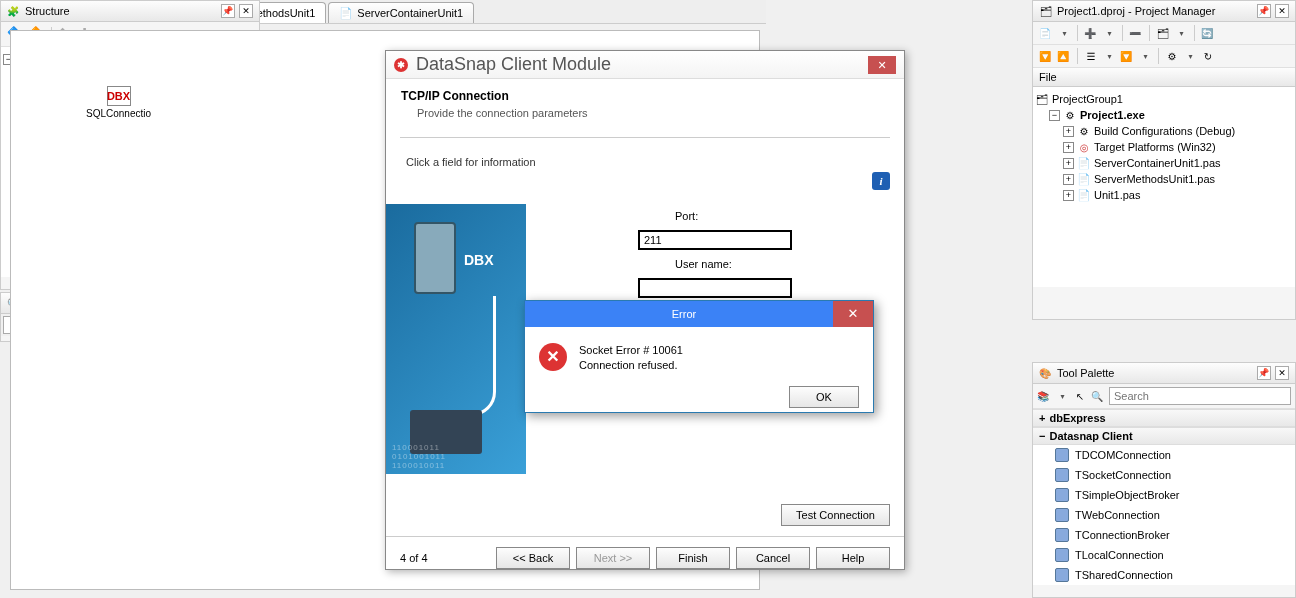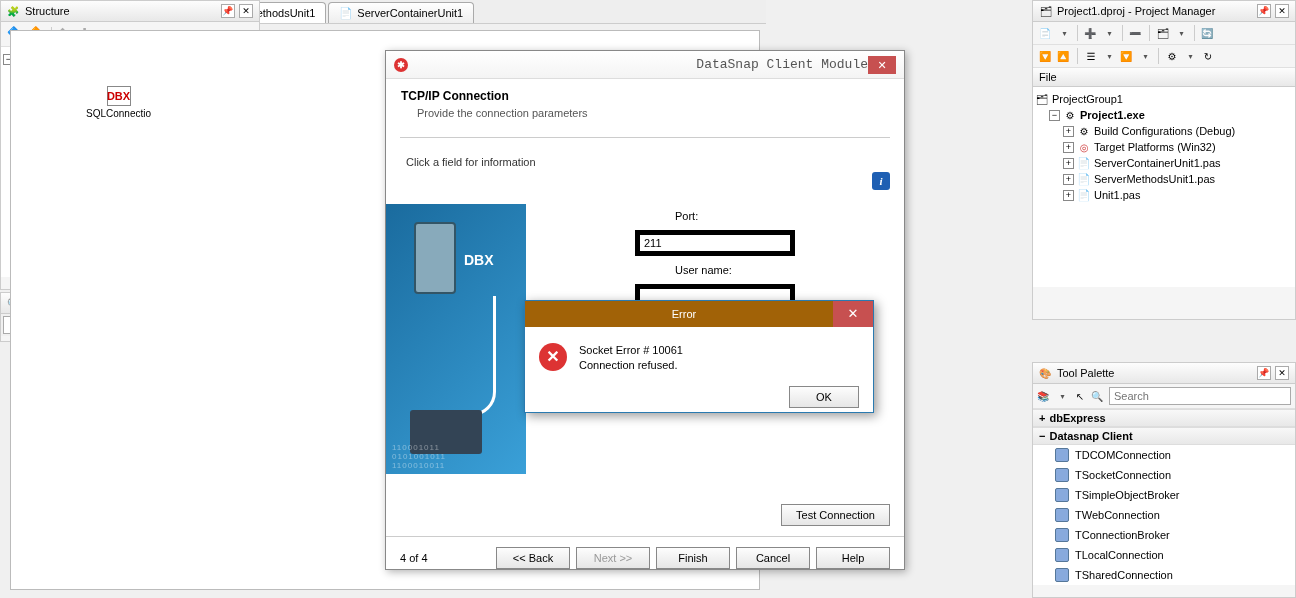--- a/index.html
+++ b/index.html
@@ -34,50 +34,50 @@
 .form-designer { position: absolute; left: 10px; top: 30px; width: 750px; height: 560px; background: #fff; border: 1px solid #bbb; }
 .dotgrid { position: absolute; inset: 0; background-image: radial-gradient(#bbb 0.5px, transparent 0.5px); background-size: 8px 8px; }
 .design-item { position: absolute; left: 75px; top: 55px; text-align: center; }
 .design-item .dbx-icon { width: 24px; height: 20px; background: #fff; border: 1px solid #888; display: flex; align-items: center; justify-content: center; font-size: 8px; color: #c00; font-weight: bold; margin: 0 auto 2px; }
 .design-item .lbl { font-size: 10px; }
 
 
 #wizard { position: absolute; left: 385px; top: 50px; width: 520px; height: 520px; background: #fff; border: 1px solid #888; box-shadow: 2px 2px 8px rgba(0,0,0,.3); }
 #wizard .titlebar { background: linear-gradient(#fff,#f4f4f4); height: 28px; display: flex; align-items: center; padding: 0 8px; border-bottom: 1px solid #ddd; }
 #wizard .titlebar .ticon { width: 14px; height: 14px; background: #d33; border-radius: 50%; margin-right: 8px; display:flex;align-items:center;justify-content:center;color:#fff;font-size:9px;font-weight:bold }
-#wizard .titlebar .t { flex: 1; text-align: right; color: #555; font-size: 13px; font-family: Liberation Mono, monospace; }
+#wizard .titlebar .t { flex: 1; text-align: left; color: #555; font-size: 18px; }
 #wizard .titlebar .x { width: 28px; height: 18px; background: #c75050; color: #fff; text-align: center; line-height: 18px; cursor: pointer; }
 #wizard .header { padding: 10px 15px; }
 #wizard .header .h1 { font-weight: bold; font-size: 12px; margin-bottom: 4px; }
 #wizard .header .h2 { color: #555; padding-left: 16px; }
 #wizard .sep { border-top: 1px solid #ccc; margin: 8px 14px; }
 #wizard .hint { padding: 10px 20px 4px; color: #333; }
 #wizard .info-i { float: right; width: 18px; height: 18px; background: #1e5fb3; border-radius: 3px; color: #fff; text-align: center; line-height: 18px; font-weight: bold; margin: 0 14px 6px 0; font-style: italic; font-family: serif; cursor: pointer; }
 #wizard .body { display: flex; margin-top: 8px; }
 #wizard .leftimg { width: 140px; height: 270px; background: linear-gradient(135deg,#1a6b9e,#3aa0d8); position: relative; overflow: hidden; }
 .server-box { position: absolute; left: 28px; top: 18px; width: 42px; height: 72px; background: #8ab; border-radius: 4px; border: 2px solid #356; }
 .dbx-lbl { position: absolute; left: 78px; top: 48px; color: #fff; font-weight: bold; font-size: 14px; }
 .laptop { position: absolute; left: 24px; bottom: 20px; width: 72px; height: 44px; background: #345; border-radius: 3px; }
 .cable { position: absolute; left: 50px; top: 92px; width: 60px; height: 120px; border: 3px solid #fff; border-left: none; border-top: none; border-radius: 0 0 24px 0; }
 .bits { position: absolute; left: 6px; bottom: 4px; color: rgba(255,255,255,.4); font-size: 8px; letter-spacing: 1px; }
 
 #wizard .form { flex: 1; padding: 6px 14px; }
 .form-row { display: flex; align-items: center; margin-bottom: 8px; gap: 8px; flex-direction: column; }
 .form-row label { width: 80px; }
-.form-row input { flex: 1; border: 5px solid #000000; padding: 2px 4px; height: 20px; background: #fff; }
+.form-row input { flex: 1; border: 2px solid #000000; padding: 2px 4px; height: 20px; background: #fff; }
 
 #wizard .testbtn-row { text-align: right; padding: 30px 14px 10px; }
 .wbtn { border: 1px solid #888; background: linear-gradient(#fdfdfd,#e6e6e6); padding: 4px 14px; min-width: 74px; cursor: pointer; }
 .wbtn:disabled,.wbtn.disabled { color: #999; cursor: default; }
 #wizard .footer { border-top: 1px solid #ccc; padding: 10px 14px; display: flex; align-items: center; gap: 6px; }
 #wizard .footer .step { flex: 1; }
 
 
 #error { position: absolute; left: 524px; top: 300px; width: 350px; background: #fff; border: 1px solid #2a7ab0; box-shadow: 3px 3px 10px rgba(0,0,0,.4); z-index: 10; }
-#error .titlebar { background: #a16207; color: #fff; height: 26px; display: flex; align-items: center; padding: 0 0 0 10px; font-size: 12px; }
+#error .titlebar { background: #3b82f6; color: #fff; height: 26px; display: flex; align-items: center; padding: 0 0 0 10px; font-size: 12px; }
 #error .titlebar .t { flex: 1; text-align: center; }
 #error .titlebar .x { width: 40px; height: 26px; background: #c75050; color: #fff; text-align: center; line-height: 26px; font-size: 13px; cursor: pointer; }
 #error .body { display: flex; padding: 16px 14px 6px; gap: 12px; }
 #error .erricon { width: 28px; height: 28px; background: #d33; border-radius: 50%; color: #fff; font-weight: bold; text-align: center; line-height: 28px; font-size: 16px; flex-shrink: 0; }
 #error .msg { line-height: 1.4; }
 #error .btnrow { text-align: right; padding: 6px 14px 4px; }
 
 
 #projmgr { right: 0; top: 0; width: 264px; height: 320px; }
 #projmgr .tbrow { padding: 3px 6px; display: flex; gap: 4px; align-items: center; border-bottom: 1px solid #e0e0e0; flex-wrap: wrap; }

